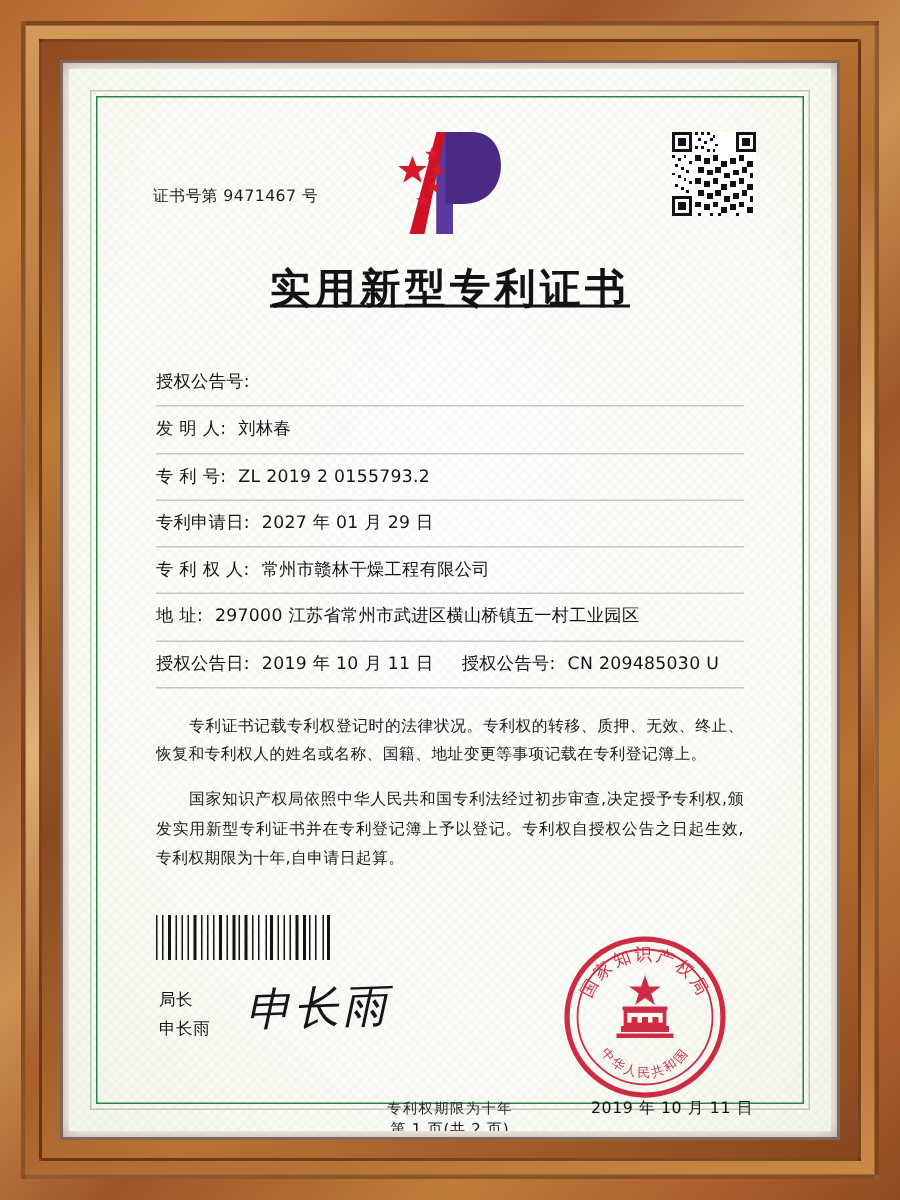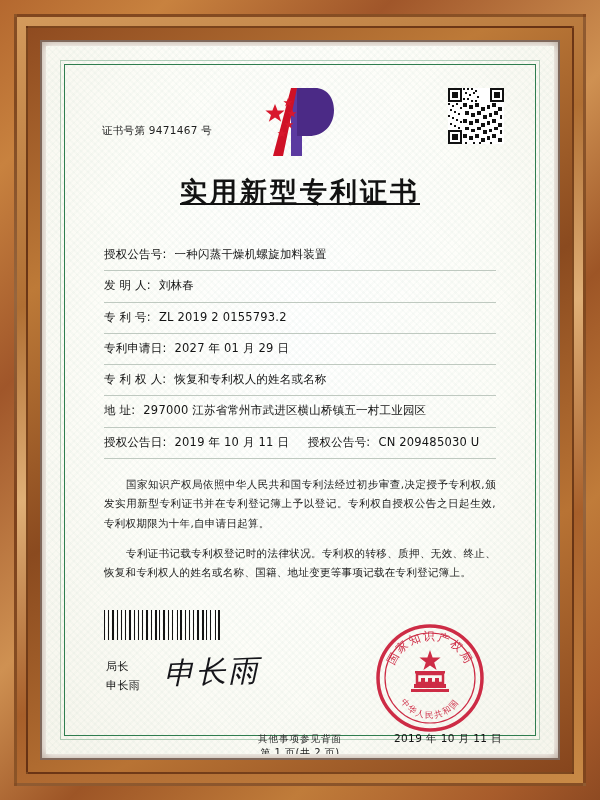--- a/index.html
+++ b/index.html
@@ -367,63 +367,62 @@
           </svg>
         </div>
       </div>
 
       <div class="title">实用新型专利证书</div>
 
       <div class="fields">
 
         <div class="field-row">
           <span class="field-label">授权公告号:</span>
-          <span class="field-value">一种闪蒸干燥机螺旋加料装置</span>
         </div>
 
         <div class="field-row">
           <span class="field-label">发 明 人:</span>
           <span class="field-value">刘林春</span>
         </div>
 
         <div class="field-row">
           <span class="field-label">专 利 号:</span>
           <span class="field-value">ZL 2019 2 0155793.2</span>
         </div>
 
         <div class="field-row">
           <span class="field-label">专利申请日:</span>
           <span class="field-value">2027 年 01 月 29 日</span>
         </div>
 
         <div class="field-row">
           <span class="field-label">专 利 权 人:</span>
-          <span class="field-value">恢复和专利权人的姓名或名称</span>
+          <span class="field-value">常州市赣林干燥工程有限公司</span>
         </div>
 
         <div class="field-row">
           <span class="field-label">地 址:</span>
           <span class="field-value">297000 江苏省常州市武进区横山桥镇五一村工业园区</span>
         </div>
 
         <div class="field-row split">
           <span class="split-left">
             <span class="field-label">授权公告日:</span>
             <span class="field-value">2019 年 10 月 11 日</span>
           </span>
           <span class="split-right">
             <span class="field-label">授权公告号:</span>
             <span class="field-value">CN 209485030 U</span>
           </span>
         </div>
       </div>
 
       <div class="paras">
+        <p class="para">专利证书记载专利权登记时的法律状况。专利权的转移、质押、无效、终止、恢复和专利权人的姓名或名称、国籍、地址变更等事项记载在专利登记簿上。</p>
         <p class="para">国家知识产权局依照中华人民共和国专利法经过初步审查,决定授予专利权,颁发实用新型专利证书并在专利登记簿上予以登记。专利权自授权公告之日起生效,专利权期限为十年,自申请日起算。</p>
-        <p class="para">专利证书记载专利权登记时的法律状况。专利权的转移、质押、无效、终止、恢复和专利权人的姓名或名称、国籍、地址变更等事项记载在专利登记簿上。</p>
       </div>
 
       <div class="lower">
 
         <div class="barcode">
           <i style="width:2px"></i>
             <i style="width:1px;background:#fff"></i>
           <i style="width:1px"></i>
             <i style="width:2px;background:#fff"></i>
           <i style="width:3px"></i>
@@ -515,15 +514,15 @@
           </svg>
         </div>
 
         <div class="seal-date">2019 年 10 月 11 日</div>
 
         <div class="page-no">第 1 页(共 2 页)</div>
       </div>
 
     </div>
 
-    <div class="footnote">其他事项参见背面</div>
+    <div class="footnote">专利权期限为十年</div>
   </div>
 </div>
 
 </body></html>

